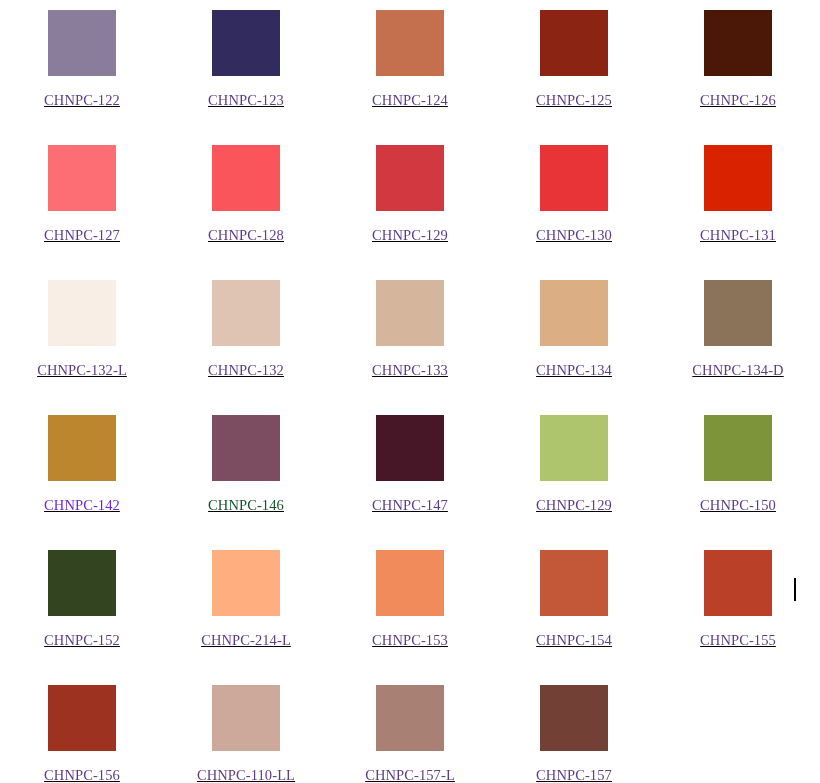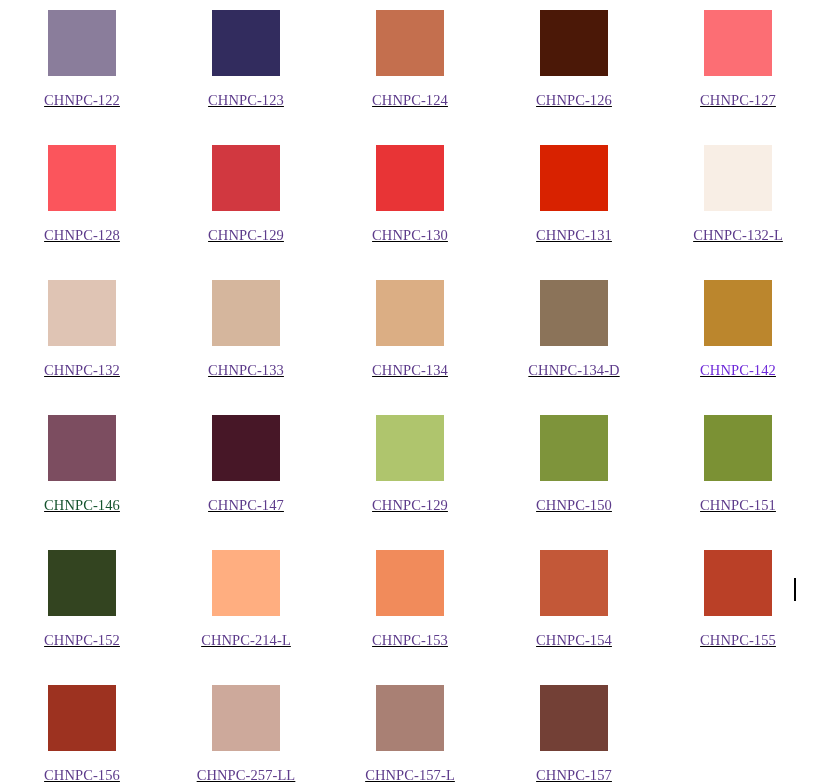--- a/index.html
+++ b/index.html
@@ -71,20 +71,24 @@
     </div>
     <div class="swatch-cell">
       <div class="swatch-chip" style="background-color: rgb(50, 44, 94);"></div>
       <div class="swatch-label" style="color: rgb(93, 59, 139);">CHNPC-123</div>
     </div>
     <div class="swatch-cell">
       <div class="swatch-chip" style="background-color: rgb(196, 111, 78);"></div>
       <div class="swatch-label" style="color: rgb(93, 59, 139);">CHNPC-124</div>
     </div>
     <div class="swatch-cell">
+      <div class="swatch-chip" style="background-color: rgb(139, 36, 19);"></div>
+      <div class="swatch-label" style="color: rgb(93, 59, 139);">CHNPC-125</div>
+    </div>
+    <div class="swatch-cell">
       <div class="swatch-chip" style="background-color: rgb(75, 24, 7);"></div>
       <div class="swatch-label" style="color: rgb(93, 59, 139);">CHNPC-126</div>
     </div>
     <div class="swatch-cell">
       <div class="swatch-chip" style="background-color: rgb(252, 110, 116);"></div>
       <div class="swatch-label" style="color: rgb(93, 59, 139);">CHNPC-127</div>
     </div>
     <div class="swatch-cell">
       <div class="swatch-chip" style="background-color: rgb(251, 85, 92);"></div>
       <div class="swatch-label" style="color: rgb(93, 59, 139);">CHNPC-128</div>
@@ -135,24 +139,20 @@
     </div>
     <div class="swatch-cell">
       <div class="swatch-chip" style="background-color: rgb(175, 197, 109);"></div>
       <div class="swatch-label" style="color: rgb(93, 59, 139);">CHNPC-129</div>
     </div>
     <div class="swatch-cell">
       <div class="swatch-chip" style="background-color: rgb(126, 148, 59);"></div>
       <div class="swatch-label" style="color: rgb(93, 59, 139);">CHNPC-150</div>
     </div>
     <div class="swatch-cell">
-      <div class="swatch-chip" style="background-color: rgb(123, 145, 52);"></div>
-      <div class="swatch-label" style="color: rgb(93, 59, 139);">CHNPC-151</div>
-    </div>
-    <div class="swatch-cell">
       <div class="swatch-chip" style="background-color: rgb(51, 68, 32);"></div>
       <div class="swatch-label" style="color: rgb(93, 59, 139);">CHNPC-152</div>
     </div>
     <div class="swatch-cell">
       <div class="swatch-chip" style="background-color: rgb(255, 174, 128);"></div>
       <div class="swatch-label" style="color: rgb(93, 59, 139);">CHNPC-214-L</div>
     </div>
     <div class="swatch-cell">
       <div class="swatch-chip" style="background-color: rgb(241, 139, 91);"></div>
       <div class="swatch-label" style="color: rgb(93, 59, 139);">CHNPC-153</div>
@@ -164,21 +164,21 @@
     <div class="swatch-cell">
       <div class="swatch-chip" style="background-color: rgb(186, 64, 39);"></div>
       <div class="swatch-label" style="color: rgb(93, 59, 139);">CHNPC-155</div>
     </div>
     <div class="swatch-cell">
       <div class="swatch-chip" style="background-color: rgb(157, 50, 32);"></div>
       <div class="swatch-label" style="color: rgb(93, 59, 139);">CHNPC-156</div>
     </div>
     <div class="swatch-cell">
       <div class="swatch-chip" style="background-color: rgb(205, 169, 155);"></div>
-      <div class="swatch-label" style="color: rgb(93, 59, 139);">CHNPC-257-LL</div>
+      <div class="swatch-label" style="color: rgb(93, 59, 139);">CHNPC-110-LL</div>
     </div>
     <div class="swatch-cell">
       <div class="swatch-chip" style="background-color: rgb(169, 128, 116);"></div>
       <div class="swatch-label" style="color: rgb(93, 59, 139);">CHNPC-157-L</div>
     </div>
     <div class="swatch-cell">
       <div class="swatch-chip" style="background-color: rgb(115, 64, 54);"></div>
       <div class="swatch-label" style="color: rgb(93, 59, 139);">CHNPC-157</div>
     </div>
   </div>

